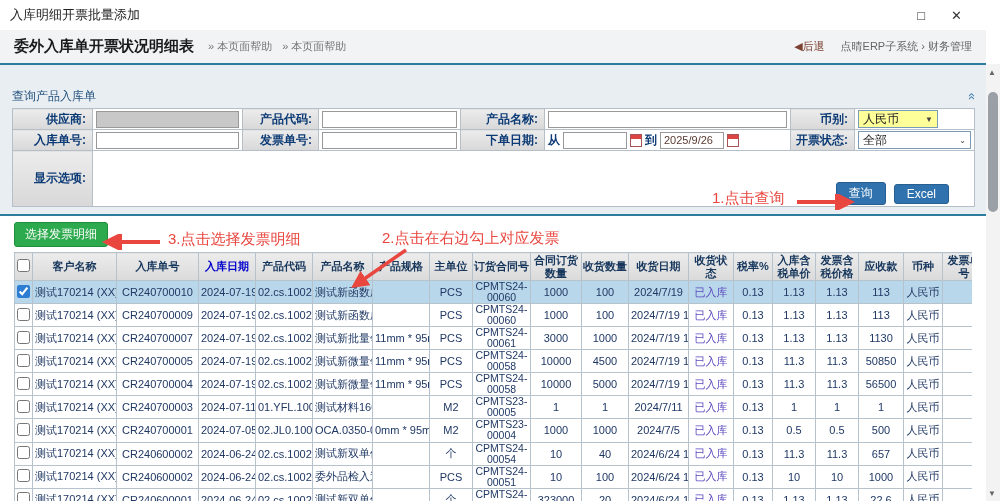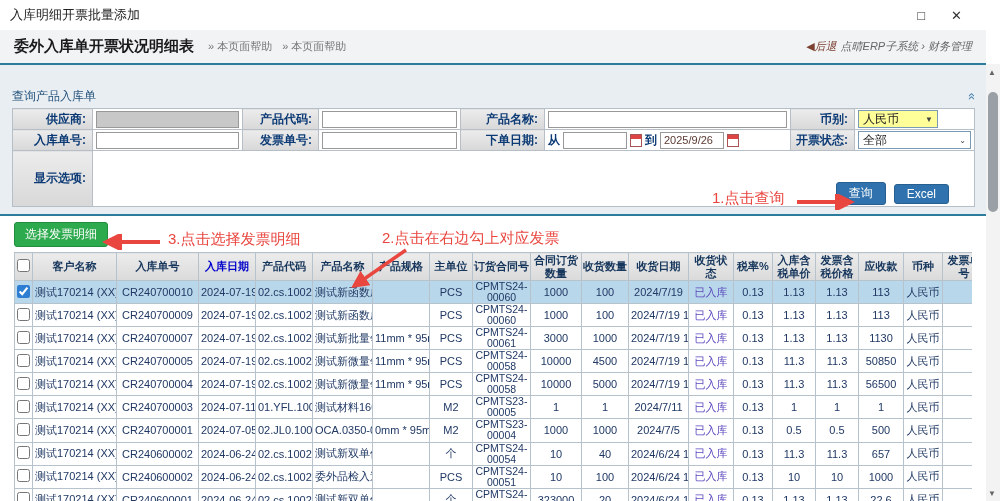--- a/index.html
+++ b/index.html
@@ -13,21 +13,21 @@
     display:flex; align-items:center; padding:0 10px; }
   .titlebar .wtitle { font-size:13px; color:#222; }
   .win-btns { margin-left:auto; display:flex; gap:26px; padding-right:8px; }
   .win-btn { font-size:13px; color:#333; cursor:pointer; line-height:1; }
   
   .main { position:absolute; top:30px; left:0; width:986px; height:471px; }
   .page-header { height:33px; background:#f1f3f5; display:flex; align-items:center; padding:0 14px; }
   .page-title { font-size:15px; font-weight:bold; color:#1a1a1a;text-align:center; }
   .help-links { margin-left:14px; font-size:11px; color:#777; display:flex; gap:10px; }
   .help-links span { cursor:pointer; }
-  .crumbs { margin-left:auto; font-size:11px; color:#666; display:flex; gap:4px; align-items:center;font-style:italic; }
+  .crumbs { margin-left:auto; font-size:11px; color:#666; display:flex; gap:16px; align-items:center; }
   .back-link { color:#7d4132; cursor:pointer; }
   .teal-rule { height:2px; background:#2c7c9e; }
   
   .query-panel { background:#e9eef3; padding:22px 12px 7px 12px; }
   .panel-title-row { display:flex; align-items:center; height:18px; }
   .panel-title { color:#1f4e79; font-size:12px; }
   .collapse-icon { margin-left:auto; color:#3a78a8; font-size:13px; transform:rotate(-90deg); cursor:pointer; }
   table.qform { border-collapse:collapse; table-layout:fixed; width:962px; margin-top:3px; background:#fff; }
   table.qform th, table.qform td { border:1px solid #b6bfc8; height:21px; }
   table.qform th { background:linear-gradient(#ececec,#d8d8d8); color:#0b3a75; font-size:12px;

